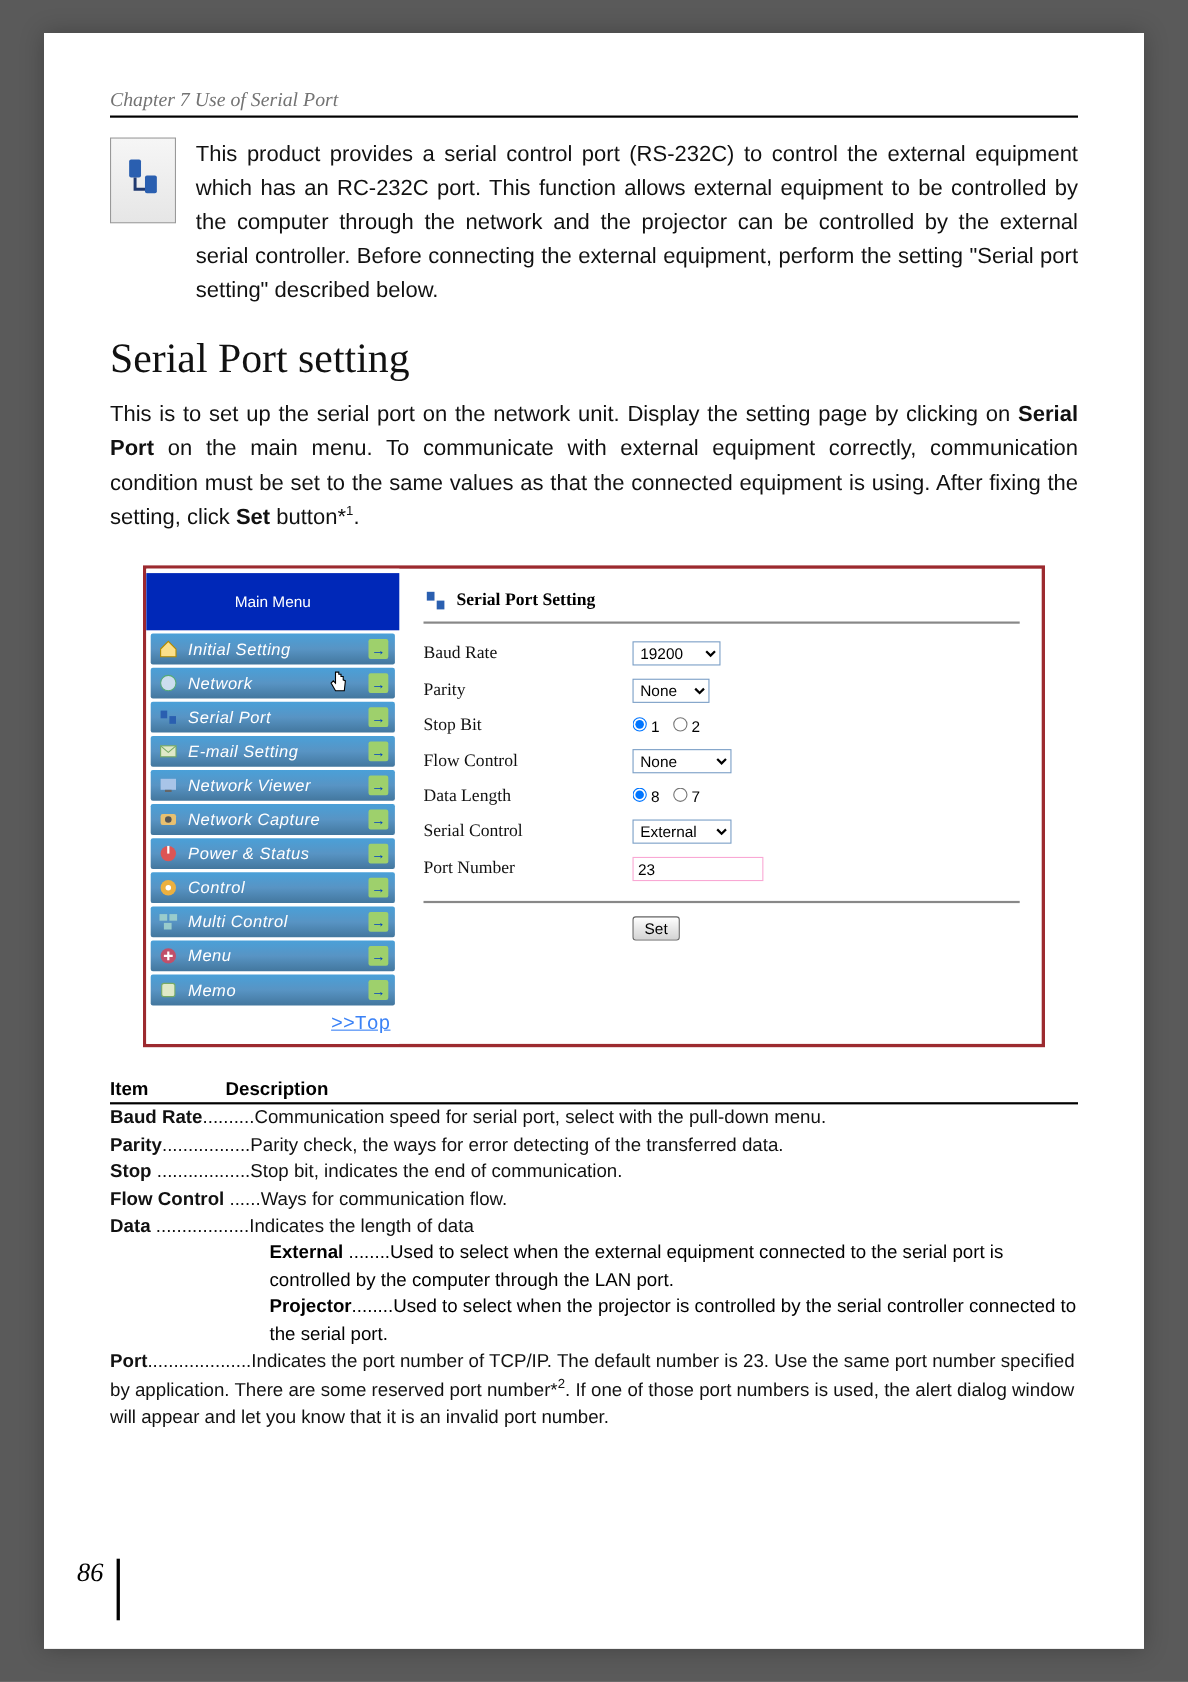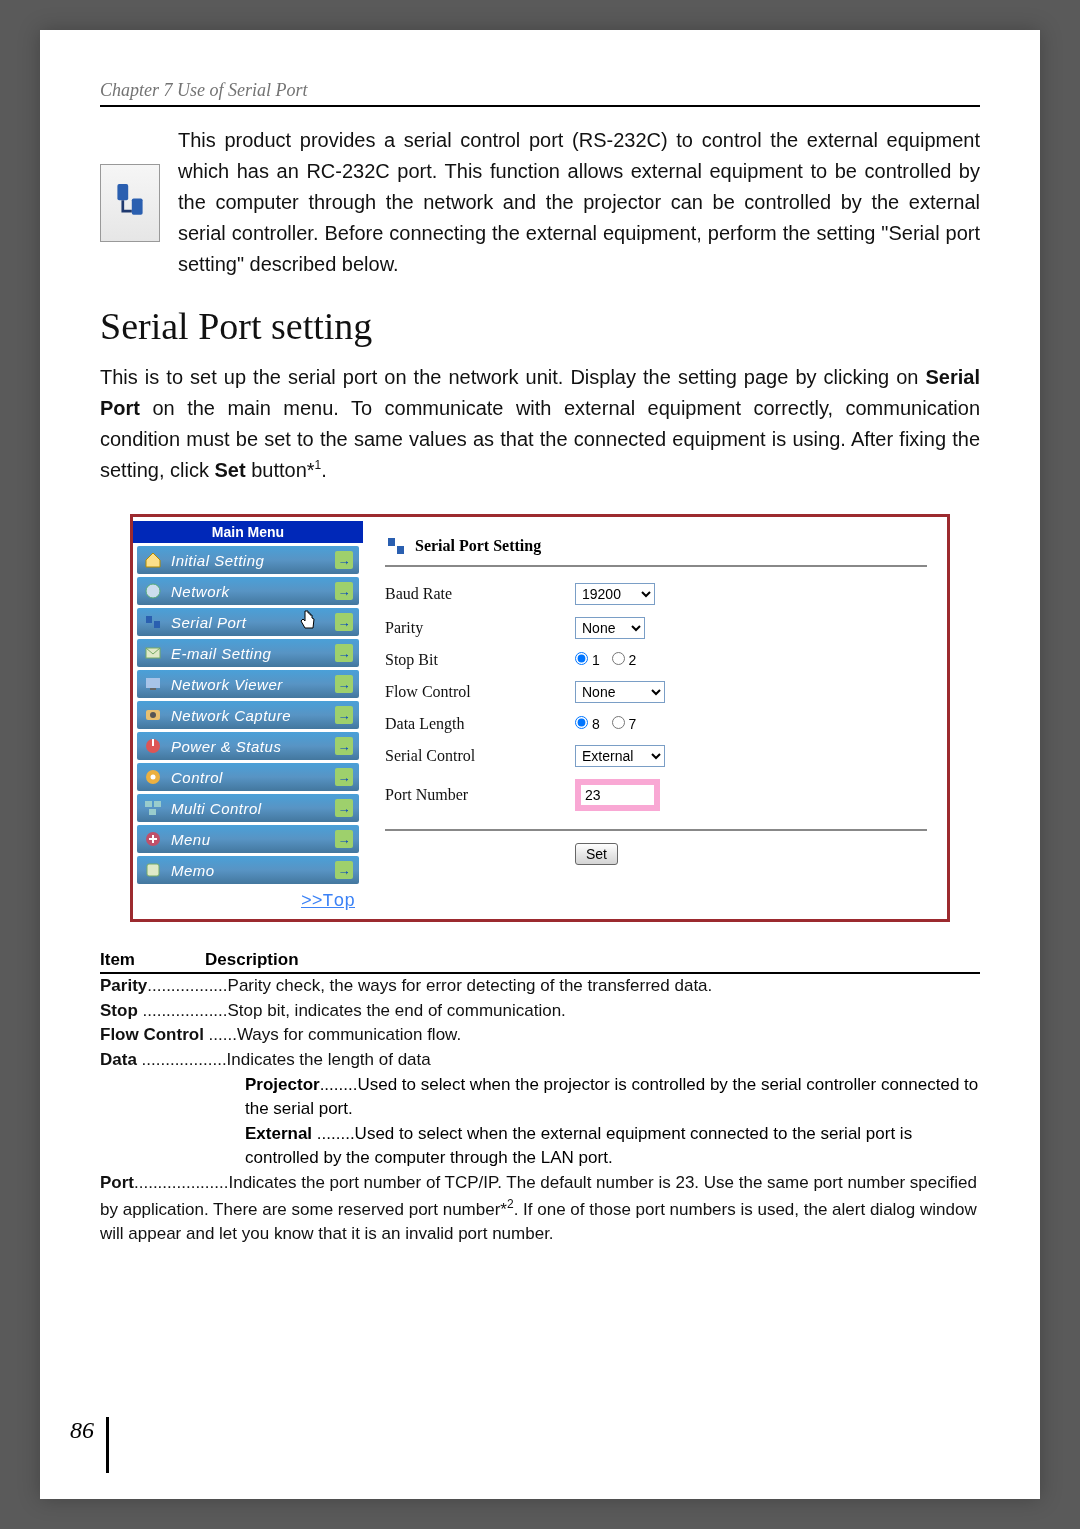--- a/index.html
+++ b/index.html
@@ -20,21 +20,21 @@
   }
   .chapter-header {
     font-style: italic;
     font-family: Georgia, "Times New Roman", serif;
     font-size: 18px;
     color: #737373;
     border-bottom: 2px solid #000;
     padding-bottom: 4px;
     margin-bottom: 18px;
   }
-  .intro-block { display: flex; align-items: center; gap: 18px; }
+  .intro-block { display: flex; align-items: flex-start; gap: 18px; }
   .intro-icon {
     width: 60px; height: 78px;
     border: 1px solid #999;
     background: linear-gradient(#f6f6f6,#e6e6e6);
     display:flex; align-items:center; justify-content:center;
     flex-shrink:0;
   }
   .intro-icon svg { width:36px; height:48px; }
   .intro-text {
     font-size: 20px; line-height: 1.55; text-align: justify; color:#111;
@@ -53,22 +53,22 @@
   
   .screenshot {
     margin: 28px auto 24px;
     width: 820px;
     border: 3px solid #9c2a2f;
     background: #fff;
     display: flex;
   }
   .menu-col { width: 230px; background:#fff; padding:4px 0; }
   .menu-title {
-    background:#0028b8; color:#fff; font-weight:bold; text-align:center;
-    font-size:14px; padding:3px 0; font-family: Arial, sans-serif;
+    background:#0028b8; color:#fff; font-weight:normal; text-align:center;
+    font-size:14px; padding:18px 0; font-family: Arial, sans-serif;
   }
   .menu-item {
     display:flex; align-items:center;
     background: linear-gradient(#4aa0d8,#5894c4,#43779e);
     color:#fff; font-style:italic; font-family: Arial, sans-serif;
     font-size:15px; padding:3px 6px 3px 6px; margin:3px 4px; height:28px;
     border-radius:2px;
   }
   .menu-item .mi-icon { width:20px; height:20px; margin-right:8px; display:flex;align-items:center;justify-content:center; }
   .menu-item .mi-label { flex:1; letter-spacing:0.5px; }
@@ -81,21 +81,21 @@
   .top-link a { color:#3b82f6; text-decoration:underline; font-size:18px; font-family:Liberation Mono, monospace; }
 
   .form-col { flex:1; padding:12px 20px 12px 22px; position:relative; }
   .form-title { display:flex; align-items:center; gap:8px; font-weight:bold; font-size:16px;
      font-family:"Times New Roman",serif; padding:6px 0 8px; border-bottom:2px solid #888; margin-bottom:16px;}
   .form-title .ft-icon { width:22px; height:22px; }
   .form-row { display:flex; align-items:center; margin:12px 0; font-family:"Times New Roman",serif; font-size:16px; }
   .form-row .lbl { width:190px; color:#111; }
   .form-row .ctrl { flex:1; }
   select.ctrl-sel { font-size:14px; padding:1px 2px; border:1px solid #7a9ec6; background:#fff; }
-  input.ctrl-txt { font-size:14px; padding:2px 4px; border:6px solid #f9a8d4; width:85px; }
+  input.ctrl-txt { font-size:14px; padding:2px 4px; border:1px solid #f9a8d4; width:119px; }
   .radios { display:flex; gap:12px; align-items:center; font-family:Arial,sans-serif; font-size:14px;}
   .form-divider { border-top:2px solid #888; margin:18px 0 12px; }
   .set-btn {
     display:inline-block; border:1px solid #666; border-radius:3px;
     background:linear-gradient(#fff,#e8e8e8,#d4d4d4);
     padding:2px 10px; font-size:14px; font-family:Arial,sans-serif; cursor:pointer;
     margin-left:190px;
   }
   .cursor-hand {
     position:absolute; left:165px; top:92px; font-size:18px; pointer-events:none;
@@ -311,22 +311,23 @@
       <div class="form-divider"></div>
       <button class="set-btn">Set</button>
     </div>
   </div>
 
   <div class="desc-hdr">
     <span class="c1">Item</span>
     <span>Description</span>
   </div>
 
+  <div class="desc-row"><span class="term">Baud Rate</span><span>..........Communication speed for serial port, select with the pull-down menu.</span></div>
   <div class="desc-row"><span class="term">Parity</span><span>.................Parity check, the ways for error detecting of the transferred data.</span></div>
   <div class="desc-row"><span class="term">Stop</span><span> ..................Stop bit, indicates the end of communication.</span></div>
   <div class="desc-row"><span class="term">Flow Control</span><span> ......Ways for communication flow.</span></div>
   <div class="desc-row"><span class="term">Data</span><span> ..................Indicates the length of data</span></div>
+  <div class="desc-sub"><span class="term">External</span><span> ........Used to select when the external equipment connected to the serial port is controlled by the computer through the LAN port.</span></div>
   <div class="desc-sub"><span class="term">Projector</span><span>........Used to select when the projector is controlled by the serial controller connected to the serial port.</span></div>
-  <div class="desc-sub"><span class="term">External</span><span> ........Used to select when the external equipment connected to the serial port is controlled by the computer through the LAN port.</span></div>
   <div class="desc-row"><span class="term">Port</span><span>....................Indicates the port number of TCP/IP. The default number is 23. Use the same port number specified by application. There are some reserved port number*</span><span class="sup">2</span><span>. If one of those port numbers is used, the alert dialog window will appear and let you know that it is an invalid port number.</span></div>
 
   <div class="page-num">86</div>
 </div>
 
 </body></html>

